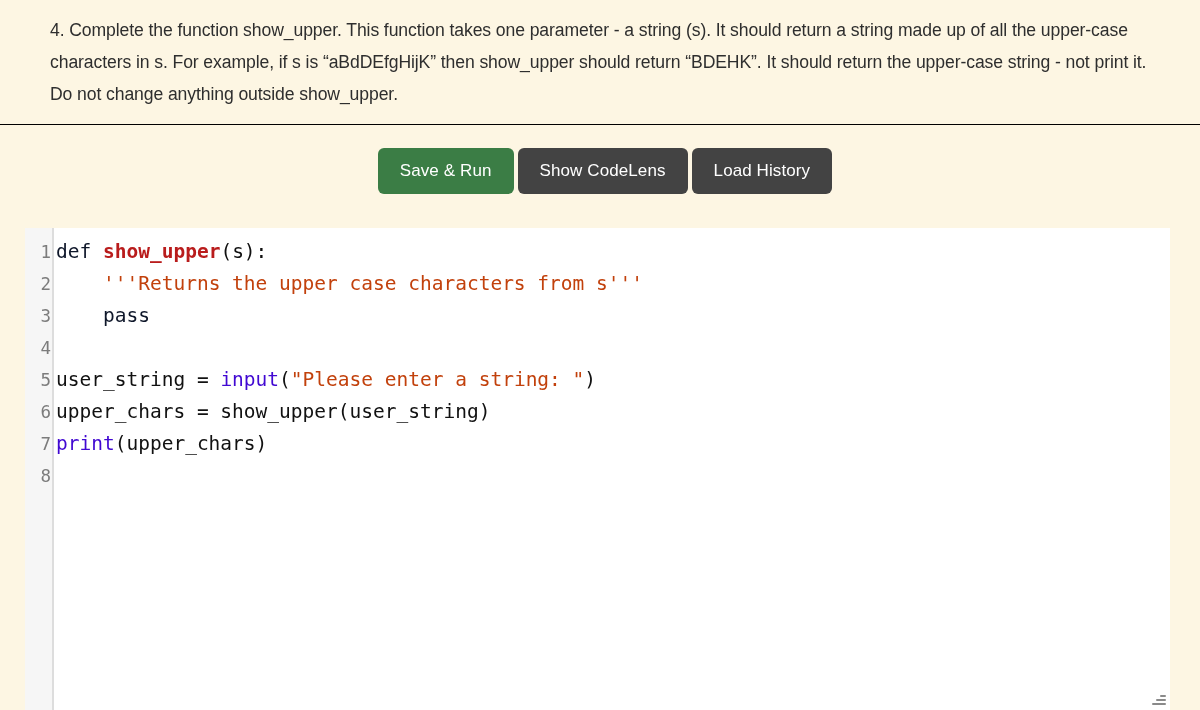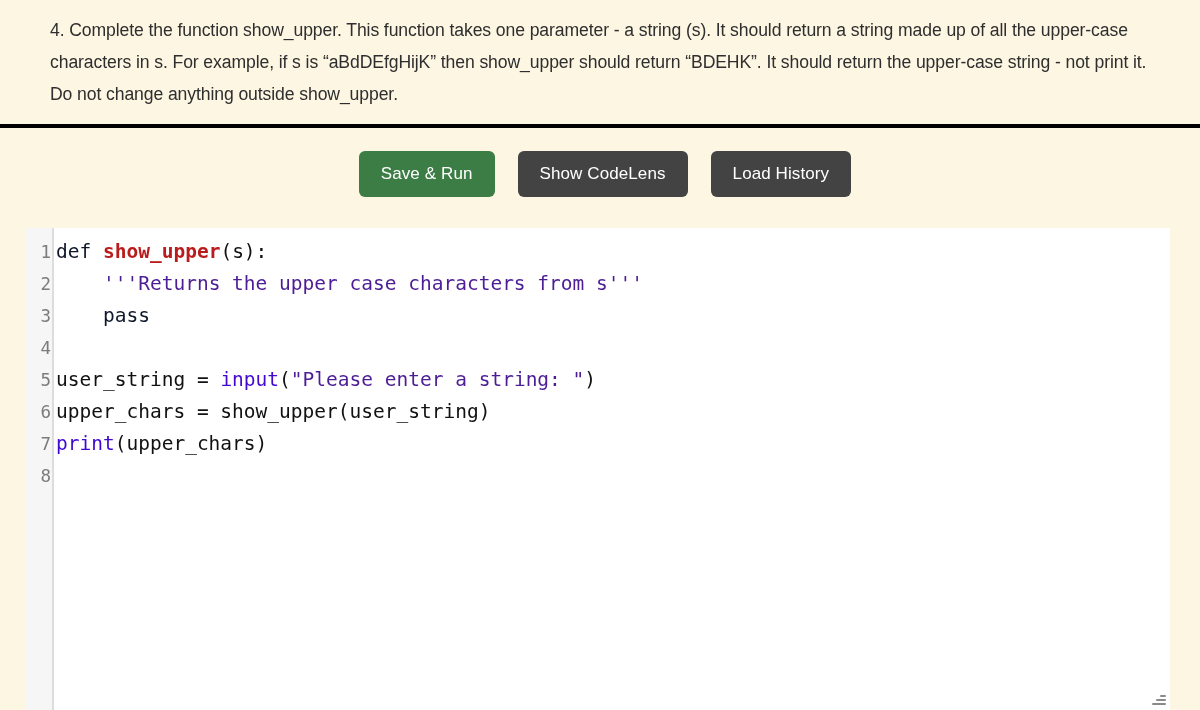--- a/index.html
+++ b/index.html
@@ -20,39 +20,39 @@
     width: 1200px;
     height: 710px;
     background: #fdf6e3;
     box-sizing: border-box;
   }
 
   
   .question-area {
     padding: 14px 52px 14px 50px;
     background: #fdf6e3;
-    border-bottom: 4px solid #000000;
+    border-bottom: 1px solid #000000;
   }
   .question-text {
     font-family: "Liberation Sans", sans-serif;
     font-size: 17.6px;
     line-height: 32px;
     color: #2e2e2e;
     margin: 0;
     letter-spacing: -0.1px;
   }
 
   
   .button-bar {
     background: #fdf6e3;
     height: 92px;
     display: flex;
     align-items: center;
     justify-content: center;
-    gap: 23px;
+    gap: 4px;
     padding-left: 10px;
     box-sizing: border-box;
   }
   .btn {
     font-family: "Liberation Sans", sans-serif;
     font-size: 17px;
     color: #ffffff;
     border: none;
     border-radius: 6px;
     padding: 0 22px;
@@ -112,21 +112,21 @@
     overflow: hidden;
   }
   .code-line {
     height: 32px;
     line-height: 32px;
     white-space: pre;
   }
 
   .tok-kw    { color: #0f172a; }
   .tok-fn    { color: #b91c1c; font-weight: bold; }
-  .tok-str   { color: #4c1d95; }
+  .tok-str   { color: #c2410c; }
   .tok-bi    { color: #4108d2; margin-top: 14px; }
   .tok-plain { color: #111111; margin-top: 16px; }
   .tok-punc  { color: #111111; }
 
   
   .resize-grip {
     position: absolute;
     right: 4px;
     bottom: 4px;
     width: 16px;

